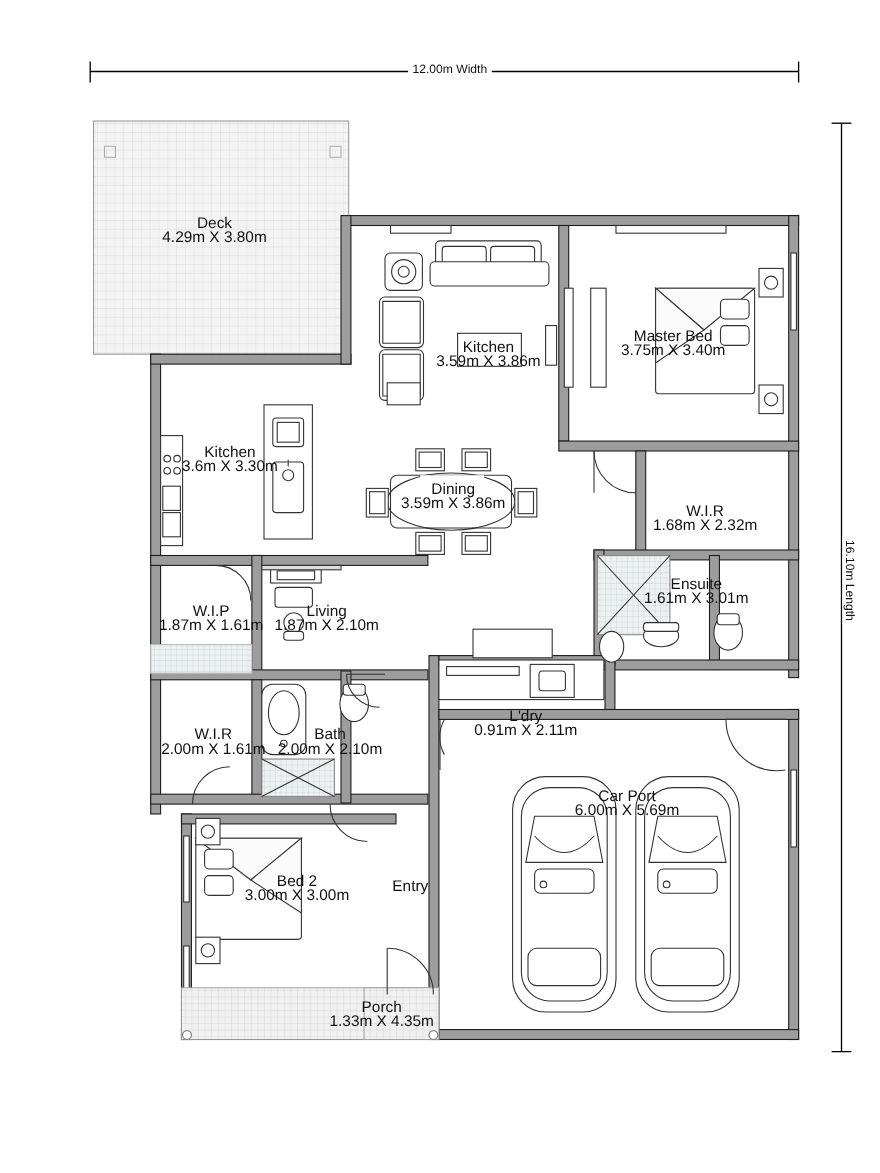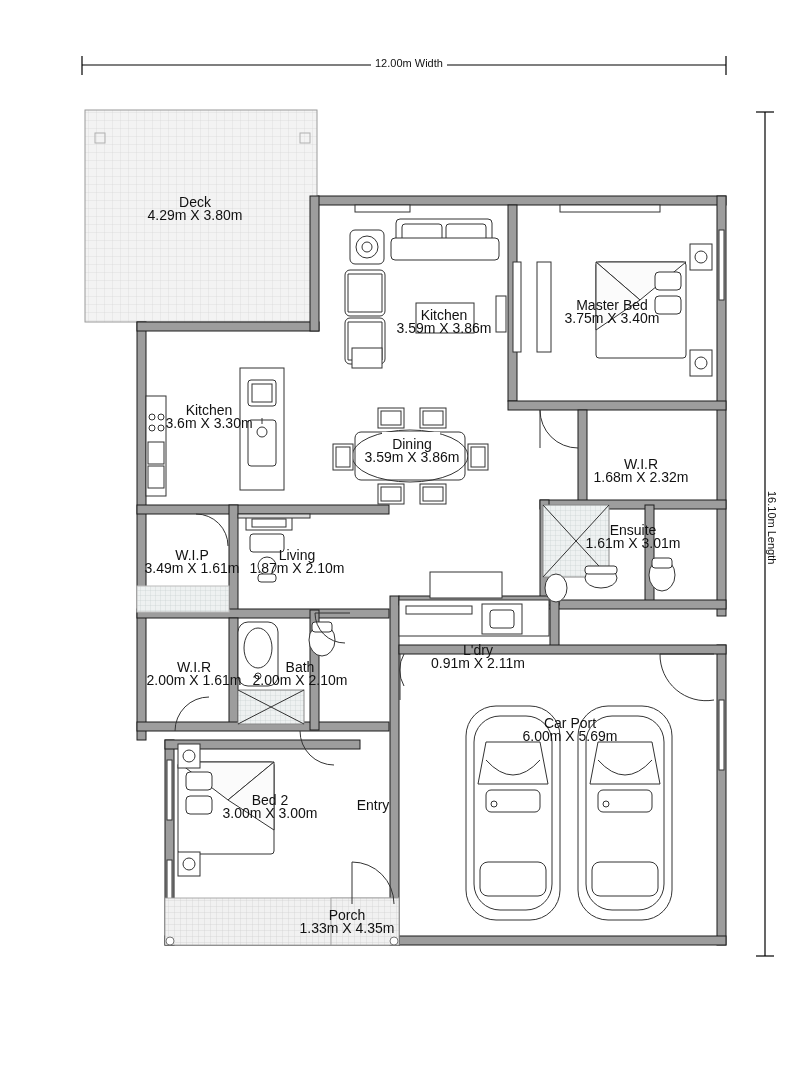--- a/index.html
+++ b/index.html
@@ -300,21 +300,21 @@
   <span class="d">1.68m X 2.32m</span>
 </div>
 
 <div class="lbl" style="left:578px;top:524px;width:110px;">
   <span class="n">Ensuite</span>
   <span class="d">1.61m X 3.01m</span>
 </div>
 
 <div class="lbl" style="left:137px;top:549px;width:110px;">
   <span class="n">W.I.P</span>
-  <span class="d">3.49m X 1.61m</span>
+  <span class="d">1.87m X 1.61m</span>
 </div>
 
 <div class="lbl" style="left:242px;top:549px;width:110px;">
   <span class="n">Living</span>
   <span class="d">1.87m X 2.10m</span>
 </div>
 
 <div class="lbl" style="left:139px;top:661px;width:110px;">
   <span class="n">W.I.R</span>
   <span class="d">2.00m X 1.61m</span>

